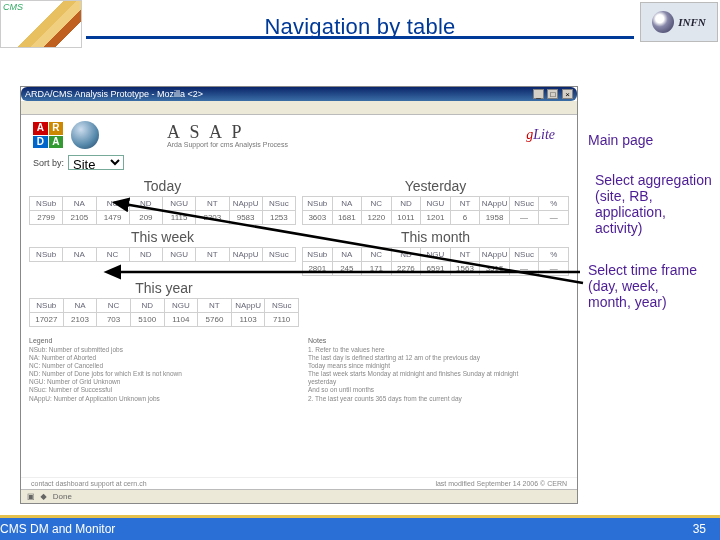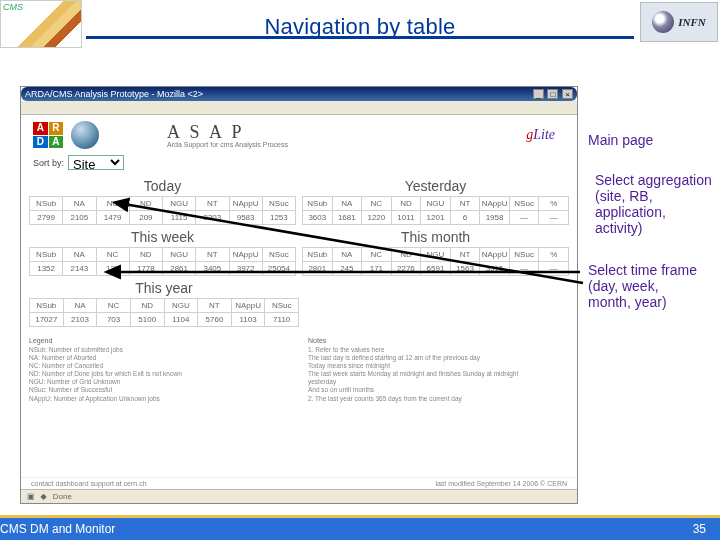--- a/index.html
+++ b/index.html
@@ -178,30 +178,20 @@
             <tbody>
                 <tr>
               <th>NSub</th>
                   <th>NA</th>
                   <th>NC</th>
                   <th>ND</th>
                   <th>NGU</th>
                   <th>NT</th>
                   <th>NAppU</th>
                   <th>NSuc</th>
-            </tr>
-            <tr>
-              <td>1352</td>
-                  <td>2143</td>
-                  <td>135</td>
-                  <td>1778</td>
-                  <td>2861</td>
-                  <td>3405</td>
-                  <td>3972</td>
-                  <td>25054</td>
             </tr>
           </tbody>
             </table>
         </div>
         <div>
           <div class="sect-title">This month</div>
           <table class="grid">
             <tbody>
                 <tr>
               <th>NSub</th>

